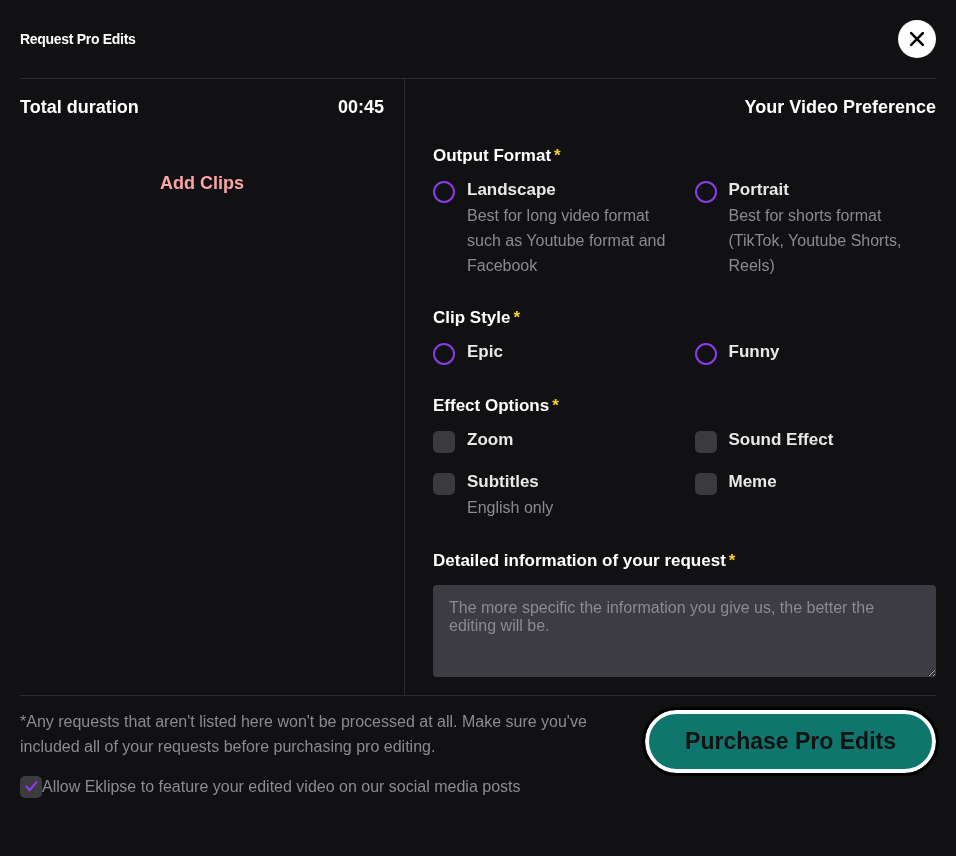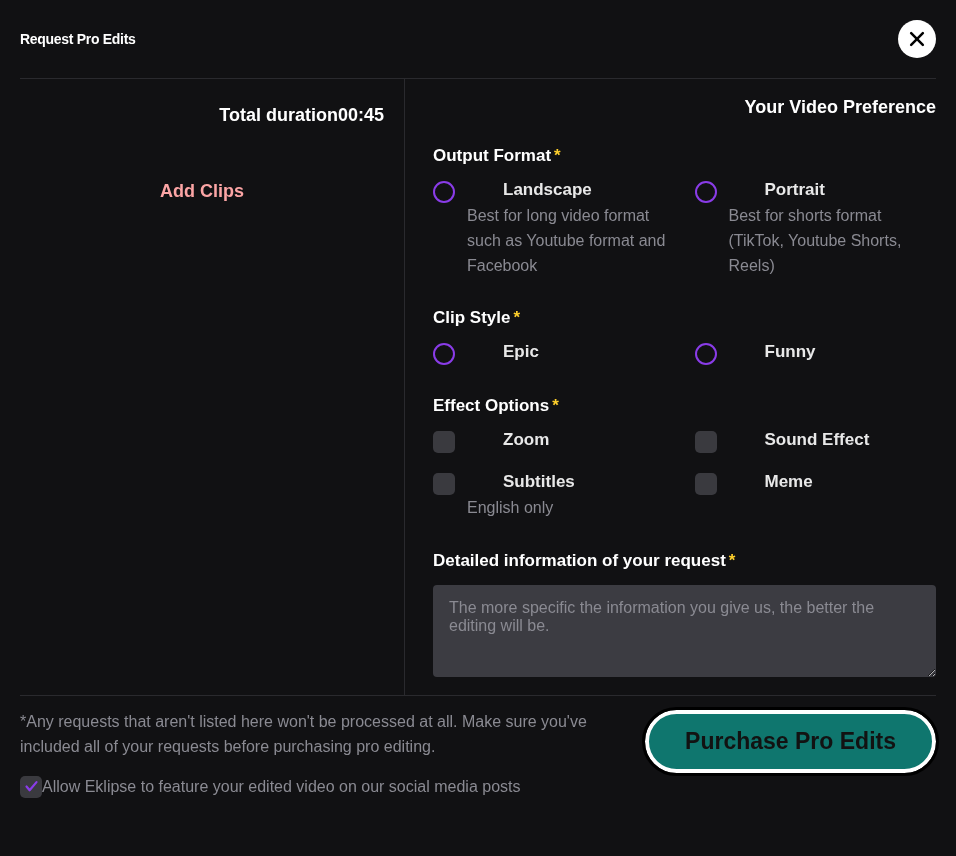--- a/index.html
+++ b/index.html
@@ -55,23 +55,22 @@
   height: calc(100% - 200px);
 }
 .left-col {
   width: 385px;
   border-right: 1px solid #2a2a2e;
   padding-top: 18px;
   padding-right: 20px;
 }
 .duration-row {
   display: flex;
-  justify-content: flex-end;
-  align-items: center;
-  margin-top: 8px;
+  justify-content: space-between;
+  align-items: center;
 }
 .duration-label {
   font-size: 18px;
   font-weight: 800;
   color: #fff;
 }
 .duration-value {
   font-size: 18px;
   font-weight: 800;
   color: #fff;
@@ -135,21 +134,20 @@
   cursor: pointer;
 }
 .option-text {
   flex: 1;
 }
 .option-title {
   font-size: 17px;
   font-weight: 600;
   color: #e8e8e8;
   margin-bottom: 4px;
-  margin-left: 36px;
 }
 .option-desc {
   font-size: 16px;
   color: #8a8a92;
   line-height: 1.55;
 }
 .textarea-container {
   margin-top: 12px;
 }
 textarea {

